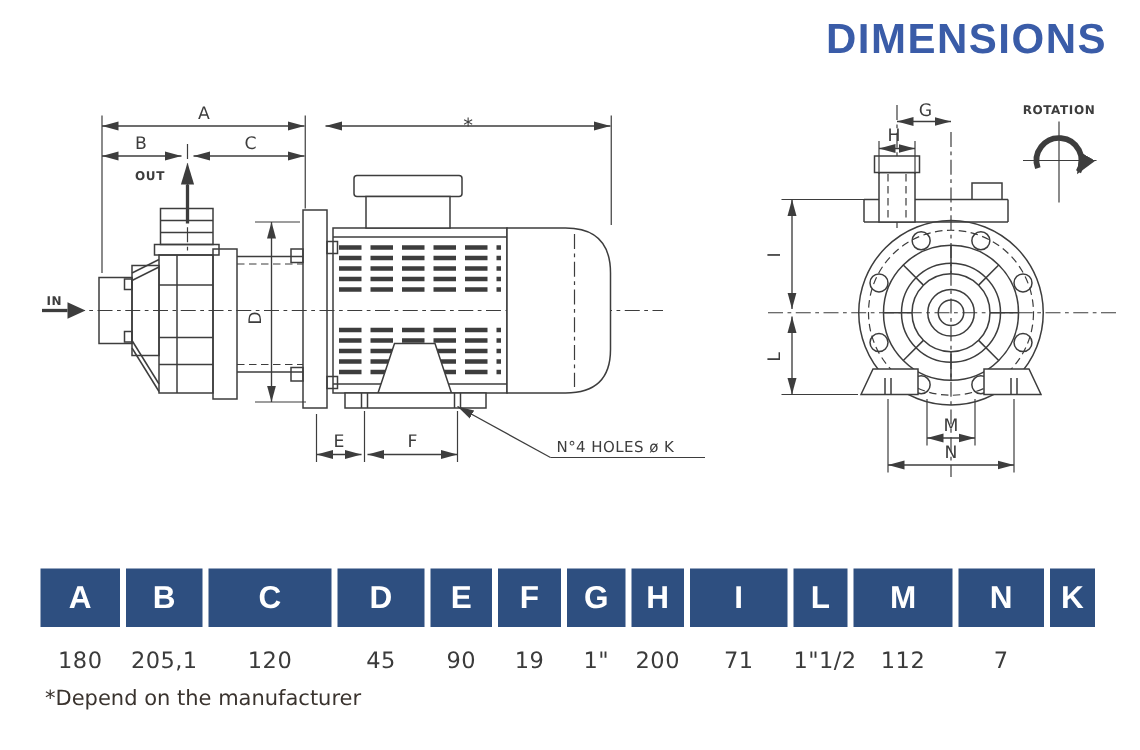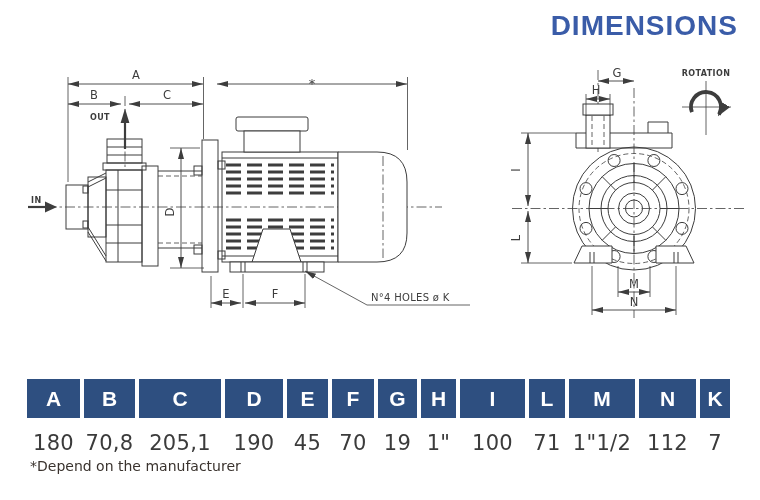--- a/index.html
+++ b/index.html
@@ -36,21 +36,21 @@
   .dims-table{
     position:absolute;left:27px;top:379px;width:703px;
     display:grid;column-gap:4px;row-gap:0;
     grid-template-columns:53px 51px 82px 58px 41px 42px 39px 35px 65px 36px 66px 57px 30px;
   }
   .hcell{
     background:var(--header-bg);color:#ffffff;font-weight:bold;font-size:21px;
     height:39px;display:flex;align-items:center;justify-content:center;
   }
   .vcell{
-    text-align:center;font-size:21px;color:var(--text);padding-top:13px;
+    text-align:center;font-size:15px;color:var(--text);padding-top:13px;
     font-family:"DejaVu Sans",sans-serif;letter-spacing:.3px;white-space:nowrap;
   }
   .footnote{
     position:absolute;left:30px;top:458px;font-size:14px;color:#3a332e;
     font-family:"DejaVu Sans",sans-serif;
   }
 </style>
 </head>
 <body>
 
@@ -268,27 +268,26 @@
   <div class="hcell">F</div>
   <div class="hcell">G</div>
   <div class="hcell">H</div>
   <div class="hcell">I</div>
   <div class="hcell">L</div>
   <div class="hcell">M</div>
   <div class="hcell">N</div>
   <div class="hcell">K</div>
 
   <div class="vcell">180</div>
-  <div class="vcell">70,8</div>
   <div class="vcell">205,1</div>
-  <div class="vcell">190</div>
+  <div class="vcell">120</div>
   <div class="vcell">45</div>
-  <div class="vcell">70</div>
+  <div class="vcell">90</div>
   <div class="vcell">19</div>
   <div class="vcell">1"</div>
-  <div class="vcell">100</div>
+  <div class="vcell">200</div>
   <div class="vcell">71</div>
   <div class="vcell">1"1/2</div>
   <div class="vcell">112</div>
   <div class="vcell">7</div>
 </div>
 
 <div class="footnote">*Depend on the manufacturer</div>
 
 </body></html>

